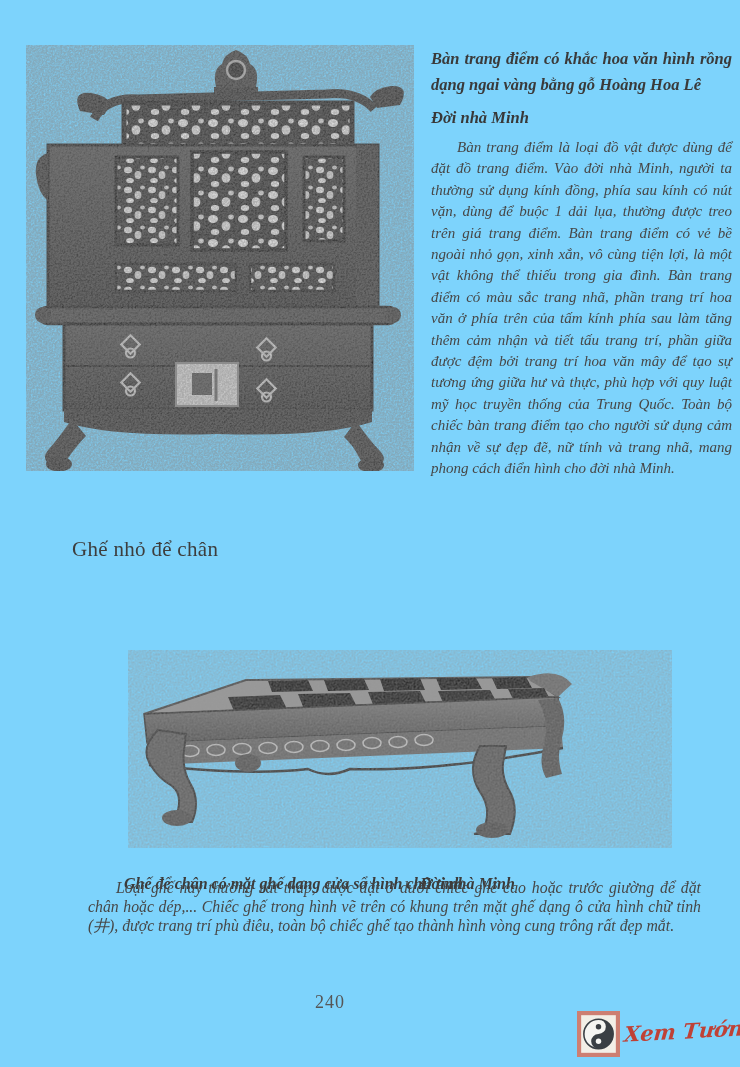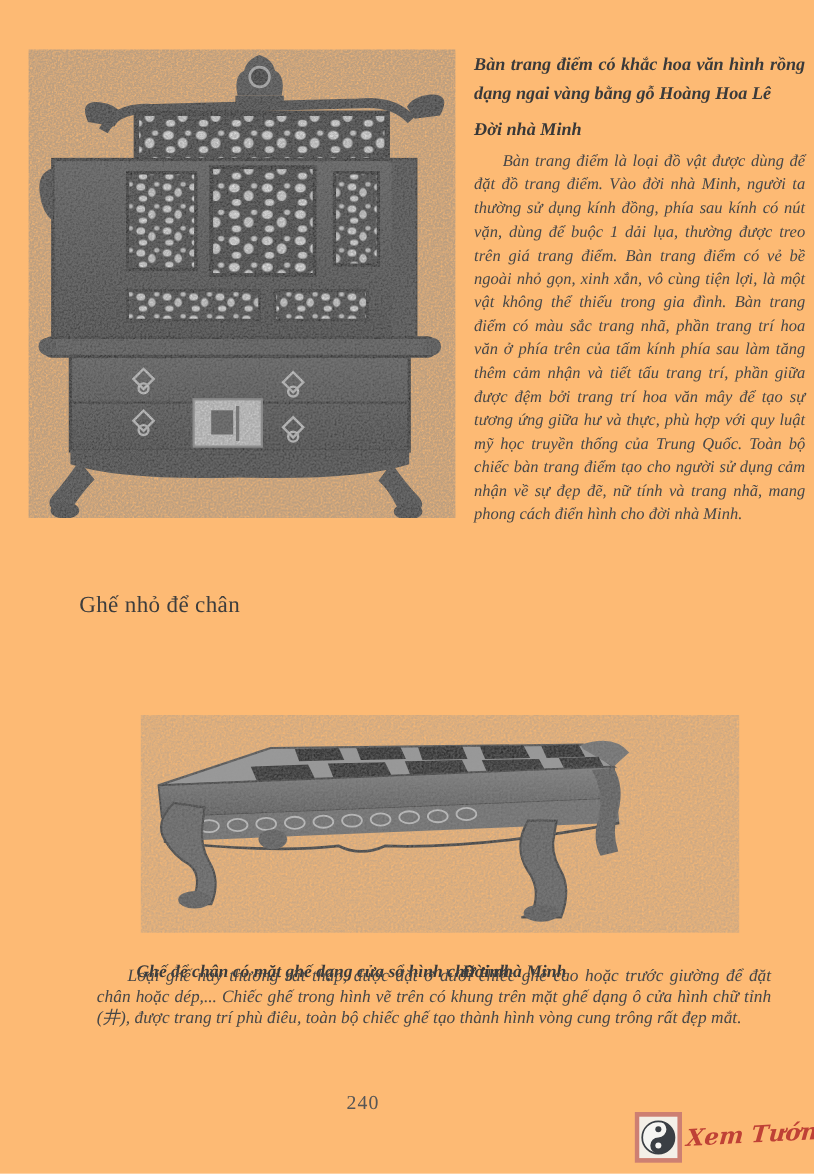--- a/index.html
+++ b/index.html
@@ -3,21 +3,21 @@
 <meta charset="utf-8">
 <style>
   html,body{margin:0;padding:0;}
   body{
     width:740px;height:1067px;
     background:#fefefe;
     font-family:"Liberation Serif", serif;
     position:relative;
     overflow:hidden;
   }
-  .page{position:absolute;inset:0;background:#fdba74;}
+  .page{position:absolute;inset:0;background:#7dd3fc;}
 
   
   .fig1{position:absolute;left:26px;top:45px;width:388px;height:426px;}
 
   
   .rightcol{position:absolute;left:431px;top:46px;width:301px;color:#3f3f3f;}
   .rc-title{
     font-weight:bold;font-style:italic;
     font-size:16.5px;line-height:26px;
     text-align:justify;color:#3a3a3a;

